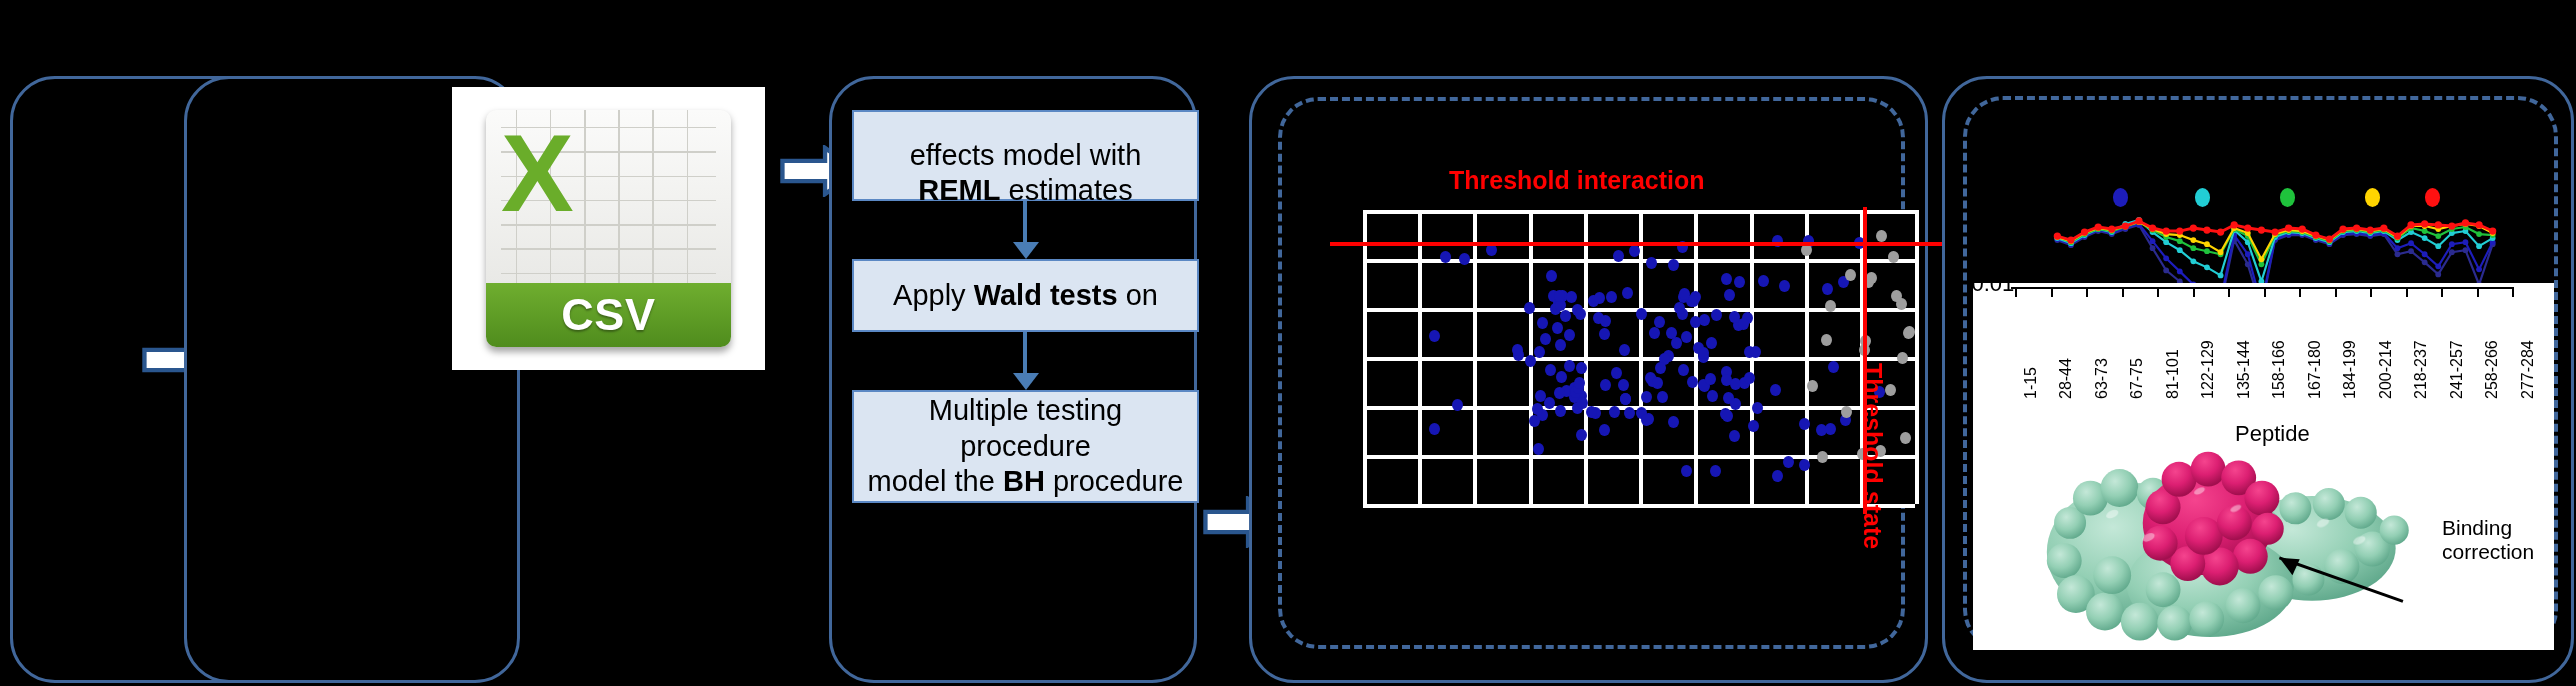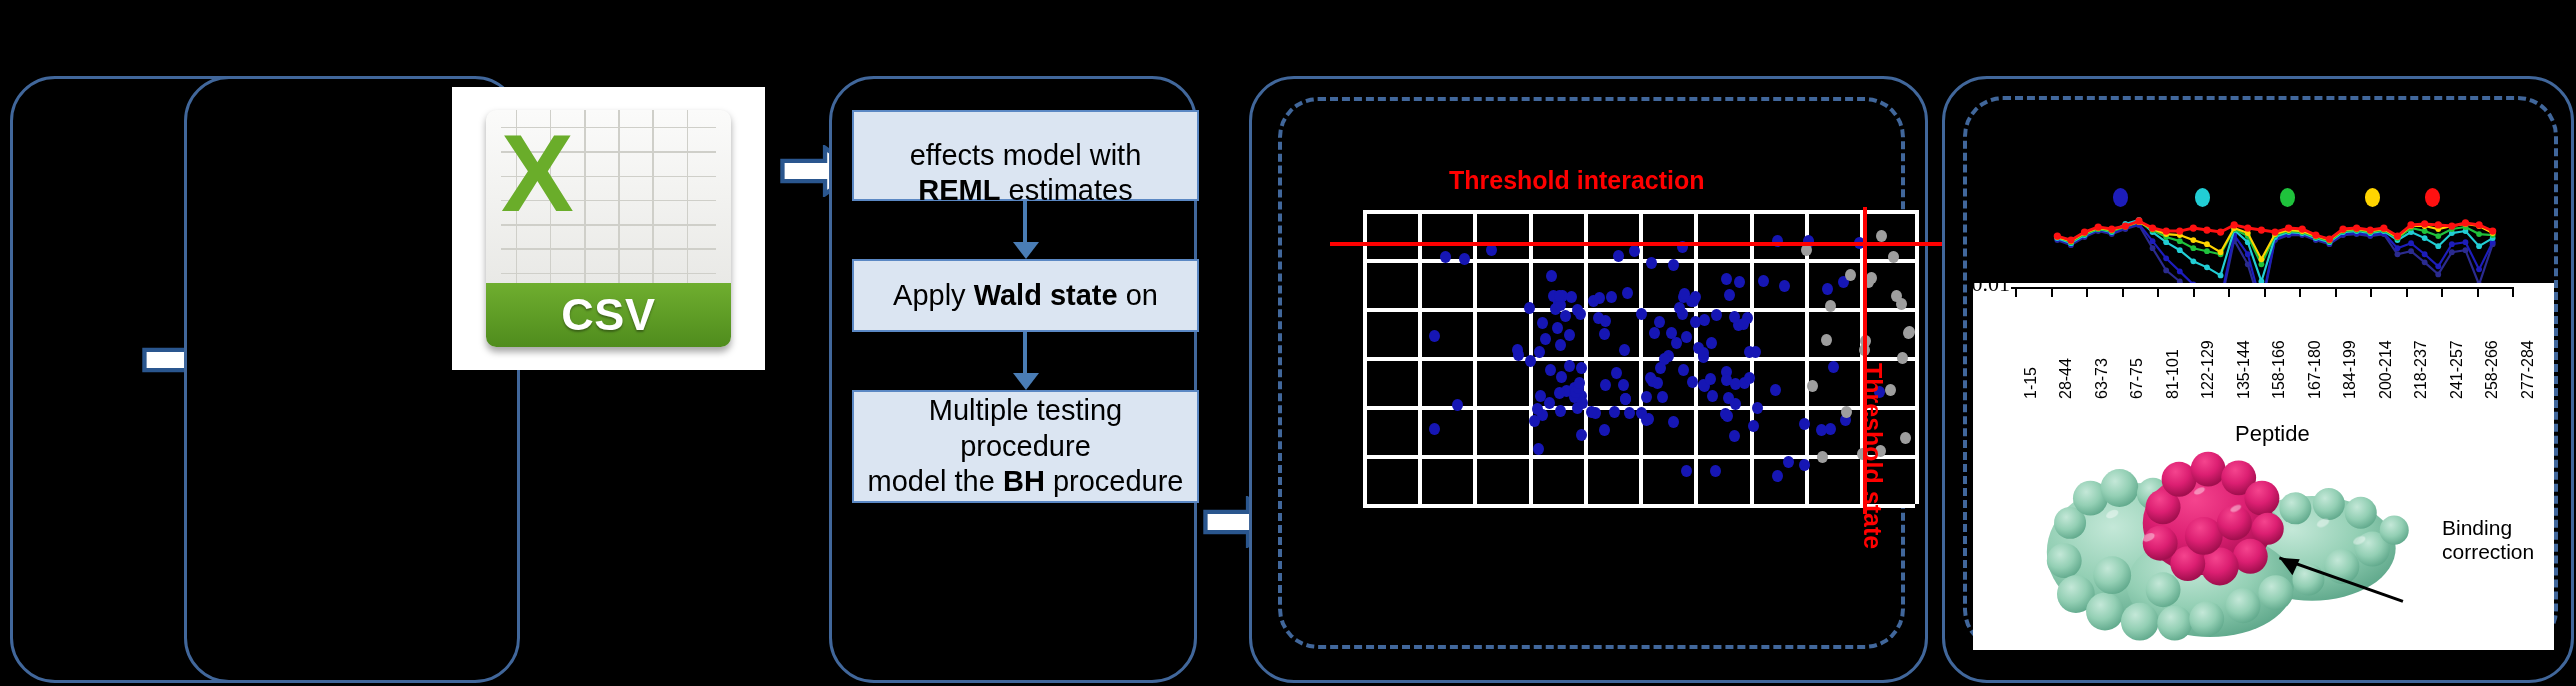--- a/index.html
+++ b/index.html
@@ -47,21 +47,21 @@
   .dot{position:absolute;border-radius:50%;}
 
   
   #line-chart{position:absolute;}
   #legend-dots{position:absolute;}
   .legdot{position:absolute;border-radius:50%;}
   #white-card{position:absolute;background:#fff;overflow:hidden;}
   .tick-label{position:absolute;font-size:16px;color:#000;white-space:nowrap;
               transform:rotate(-90deg);transform-origin:left top;}
   #axis-caption{position:absolute;font-size:22px;color:#000;}
-  #ylabel-partial{position:absolute;font-size:22px;color:#000;font-family:Liberation Serif, serif;}
+  #ylabel-partial{position:absolute;font-size:22px;color:#000;}
   #axis-line{position:absolute;background:#000;height:2.9px;}
   .axis-tick{position:absolute;background:#000;width:2.2px;height:8.7px;}
   #binding-label{position:absolute;font-size:21px;color:#000;line-height:1.15;}
   #protein{position:absolute;}
 </style>
 </head>
 <body>
 
 <div class="panel" style="left:10.2px;top:76px;width:305px;height:607px;"></div>
 
@@ -110,21 +110,21 @@
     <br>
     <span>effects model with </span><br>
     <b>REML</b><span> estimates</span>
   </div>
 </div>
 <div class="vconn" style="left:1023px;top:201px;height:42px;"></div>
 <div class="vtip" style="left:1013px;top:242px;"></div>
 
 <div class="pbox" style="left:852px;top:259px;width:347px;height:73px;">
   <div>
-    <span>Apply </span><b>Wald state</b><span> on</span><br>
+    <span>Apply </span><b>Wald tests</b><span> on</span><br>
   </div>
 </div>
 <div class="vconn" style="left:1023px;top:332px;height:42px;"></div>
 <div class="vtip" style="left:1013px;top:373px;"></div>
 
 <div class="pbox" style="left:852px;top:390px;width:347px;height:113px;">
   <div>
     <span>Multiple testing</span><br>
     <span>procedure</span><br>
     <span>model the </span><b>BH</b><span> procedure</span>

